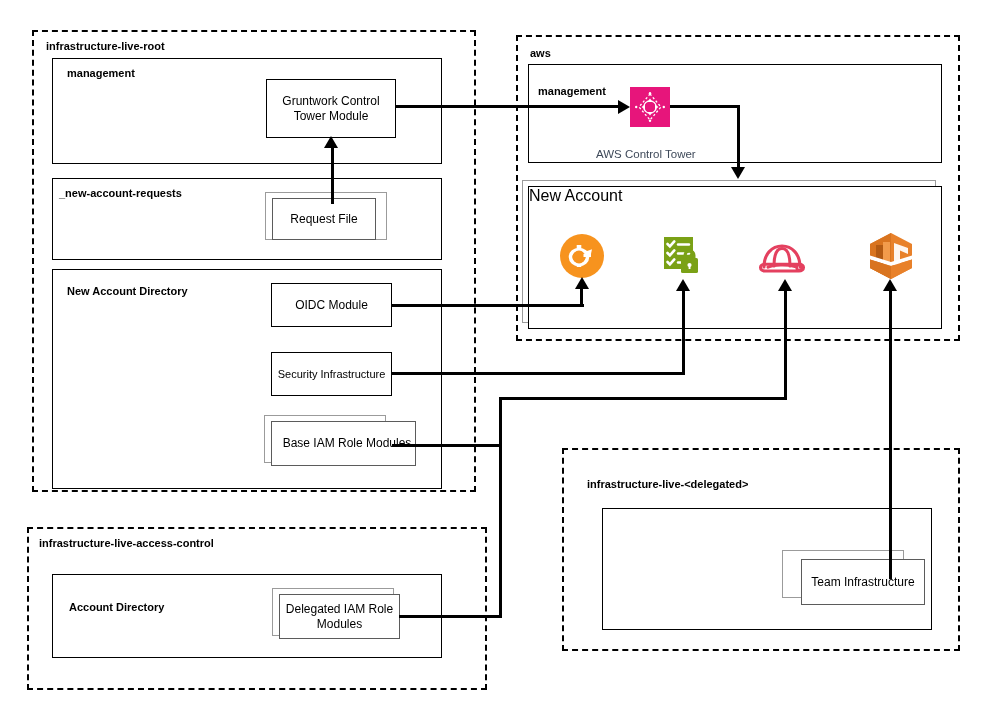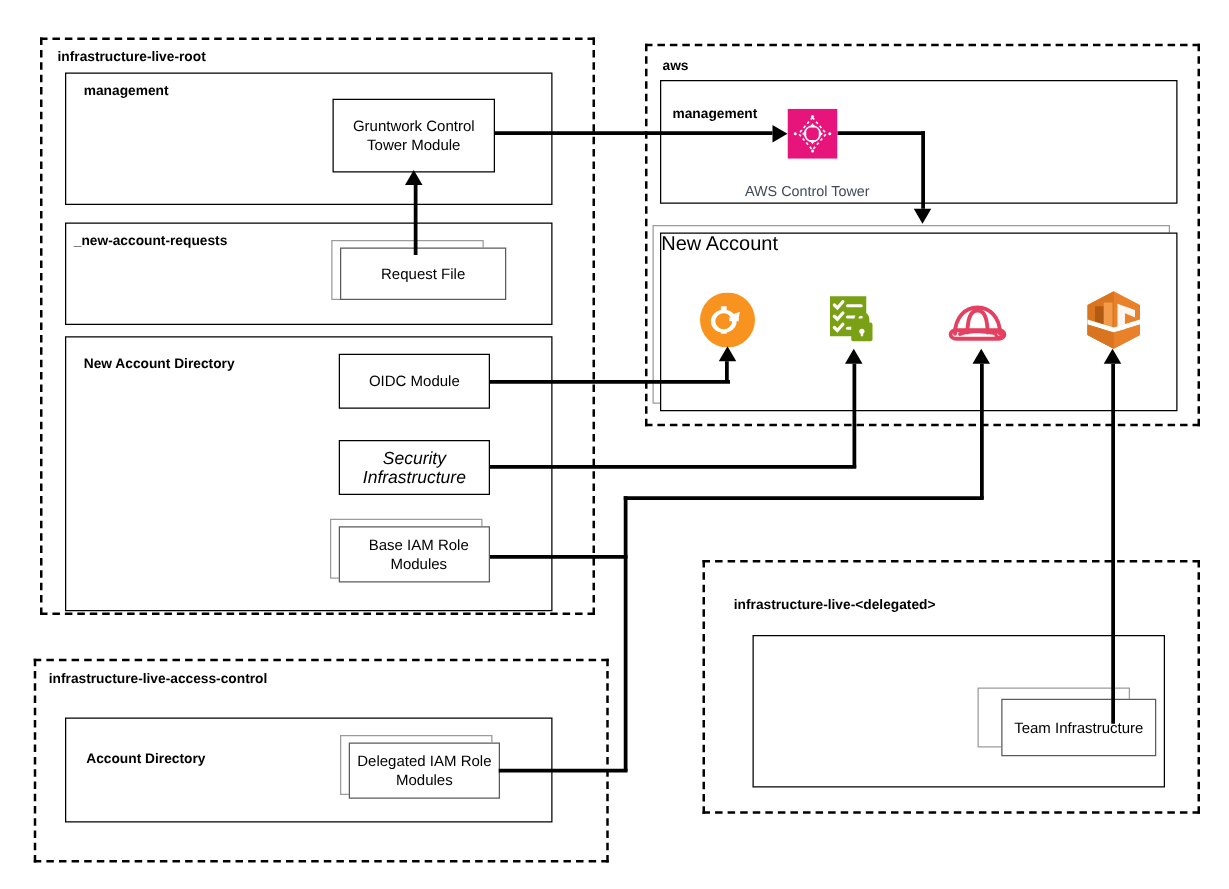--- a/index.html
+++ b/index.html
@@ -150,34 +150,34 @@
 
   <div class="subbox" style="left:52px;top:269px;width:390px;height:220px;">
     <span class="sub-label" style="left:14px;top:15px;">New Account Directory</span>
   </div>
 
   <div class="node" style="left:266px;top:79px;width:130px;height:59px;justify-content:flex-end;">
     <span>Gruntwork Control Tower Module</span>
   </div>
 
   <div class="multi-back" style="left:265px;top:192px;width:122px;height:48px;"></div>
-  <div class="multi-front" style="left:272px;top:198px;width:133px;height:42px;">
+  <div class="multi-front" style="left:272px;top:198px;width:104px;height:42px;">
     <span>Request File</span>
   </div>
 
   <div class="node" style="left:271px;top:283px;width:121px;height:44px;">
     <span>OIDC Module</span>
   </div>
 
   <div class="node" style="left:271px;top:352px;width:121px;height:44px;">
-    <span style="font-size:14px;font-style:italic;">Security Infrastructure</span>
+    <span style="font-size:11px;">Security Infrastructure</span>
   </div>
 
   <div class="multi-back" style="left:264px;top:415px;width:122px;height:48px;"></div>
-  <div class="multi-front" style="left:271px;top:421px;width:121px;height:45px;padding-left:7px;">
+  <div class="multi-front" style="left:271px;top:421px;width:145px;height:45px;padding-left:7px;">
     <span>Base IAM Role Modules</span>
   </div>
 
   <div class="group" style="left:27px;top:527px;width:460px;height:163px;">
     <span class="group-label" style="left:10px;top:8px;">infrastructure-live-access-control</span>
   </div>
 
   <div class="subbox" style="left:52px;top:574px;width:390px;height:84px;">
     <span class="sub-label" style="left:16px;top:26px;">Account Directory</span>
   </div>

